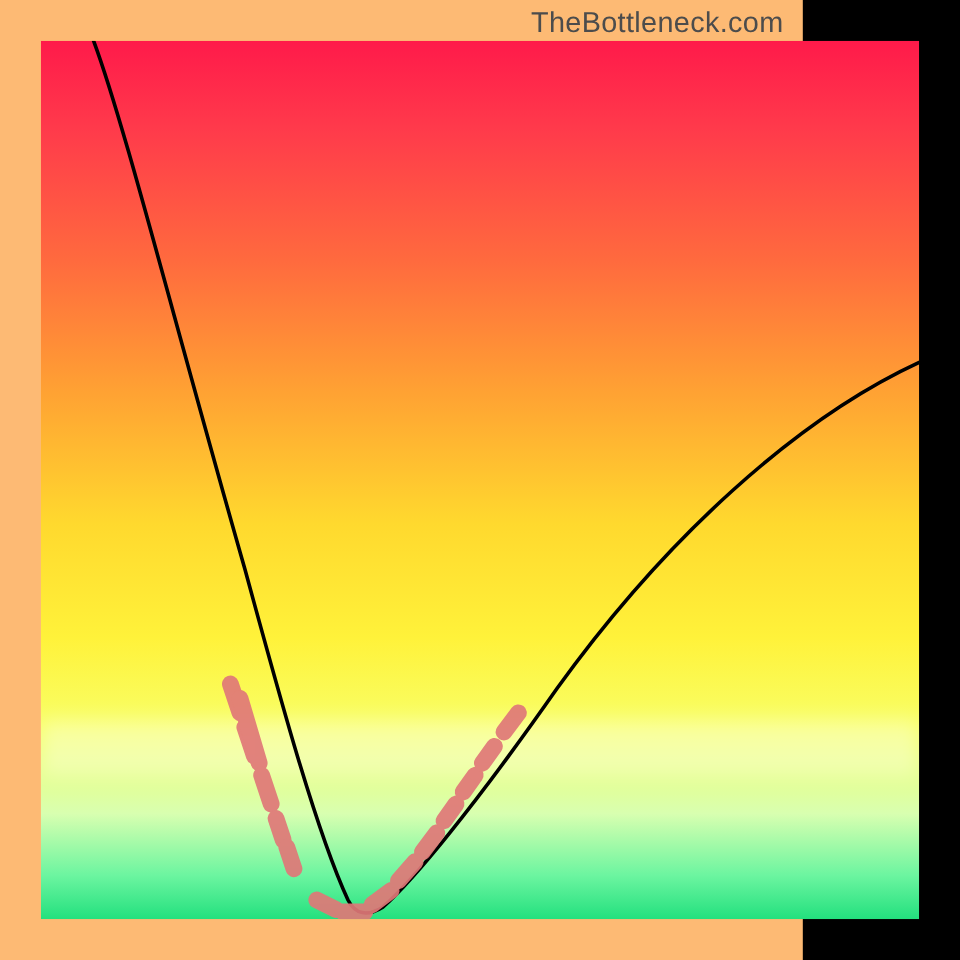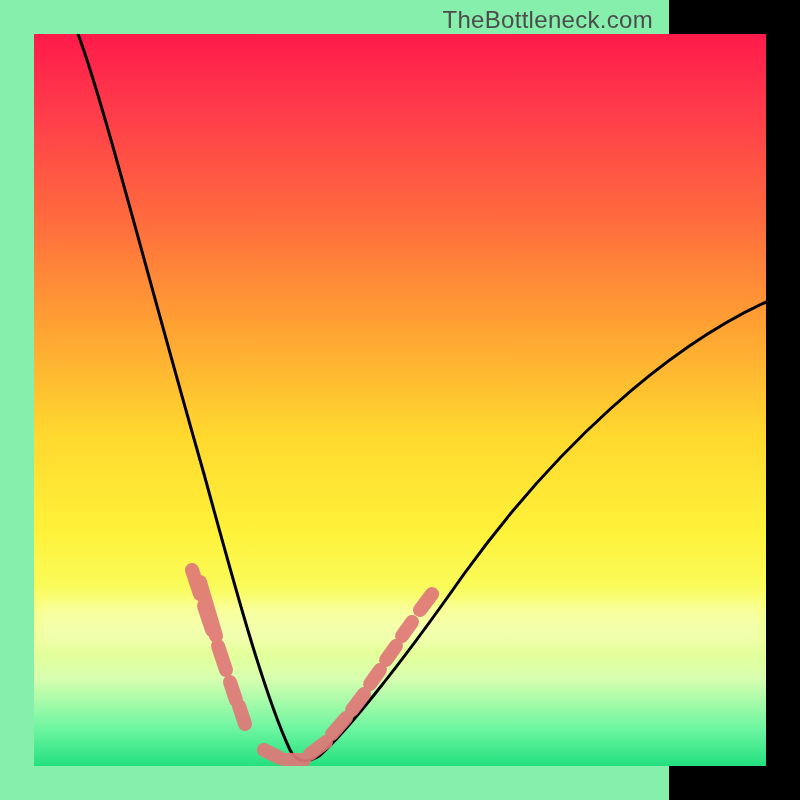--- a/index.html
+++ b/index.html
@@ -8,21 +8,21 @@
     width: 800px;
     height: 800px;
     background: #000;
     overflow: hidden;
     font-family: Arial, Helvetica, sans-serif;
   }
   .frame {
     position: absolute;
     top: 0; left: 0;
     width: 669px; height: 800px;
-    background: #86efac;
+    background: #fdba74;
   }
   .plot-area {
     position: absolute;
     top: 34px;
     left: 34px;
     width: 732px;
     height: 732px;
     overflow: hidden;
   }
   .gradient-bg {

